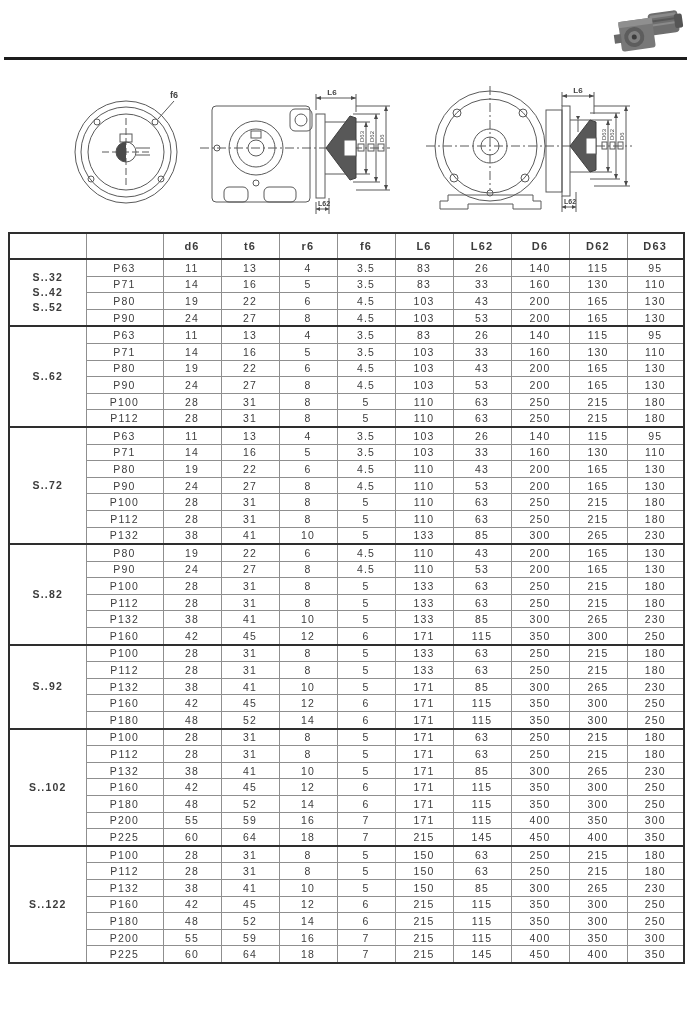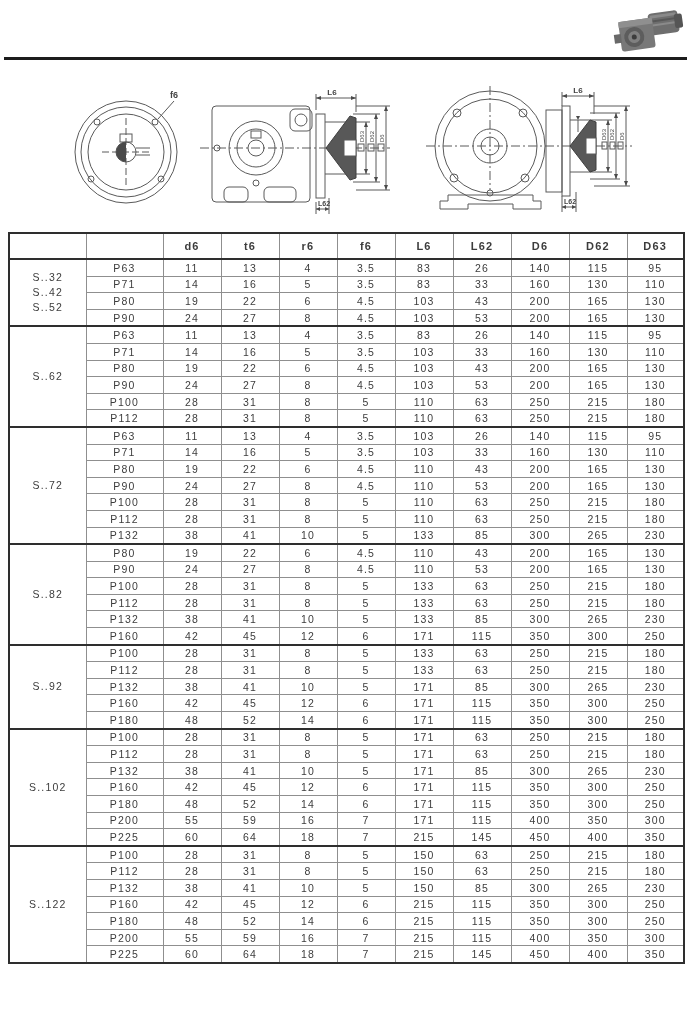--- a/index.html
+++ b/index.html
@@ -22,21 +22,21 @@
     border-collapse:collapse; table-layout:fixed; width:675px;
     border:2px solid #2e2e2e;
   }
   table.dims td, table.dims th {
     border:1px solid #8f8f8f; padding:0; text-align:center; vertical-align:middle;
     font-size:10.5px; letter-spacing:1.2px; color:#3c3c3c; overflow:hidden; white-space:nowrap;
   }
   table.dims thead th { font-weight:bold; font-size:11px; height:24px; border-bottom:2px solid #2e2e2e; }
   table.dims tbody td { height:15.6px; }
   table.dims tr.group-start td { border-top:2px solid #2e2e2e; }
-  td.group-cell { font-weight:normal; font-size:13px; letter-spacing:0.5px; line-height:1.45; }
+  td.group-cell { font-weight:bold; font-size:13px; letter-spacing:0.5px; line-height:1.45; }
   td.model-cell { letter-spacing:1px; }
 </style>
 </head>
 <body>
 
 <div class="photo">
   <svg width="78" height="52" viewBox="0 0 78 52">
     <g transform="rotate(-8 39 26)">
       <rect x="40" y="6" width="30" height="22" rx="4" fill="#6e6e6e"></rect>
       <rect x="42" y="8" width="26" height="3" fill="#8a8a8a"></rect>

